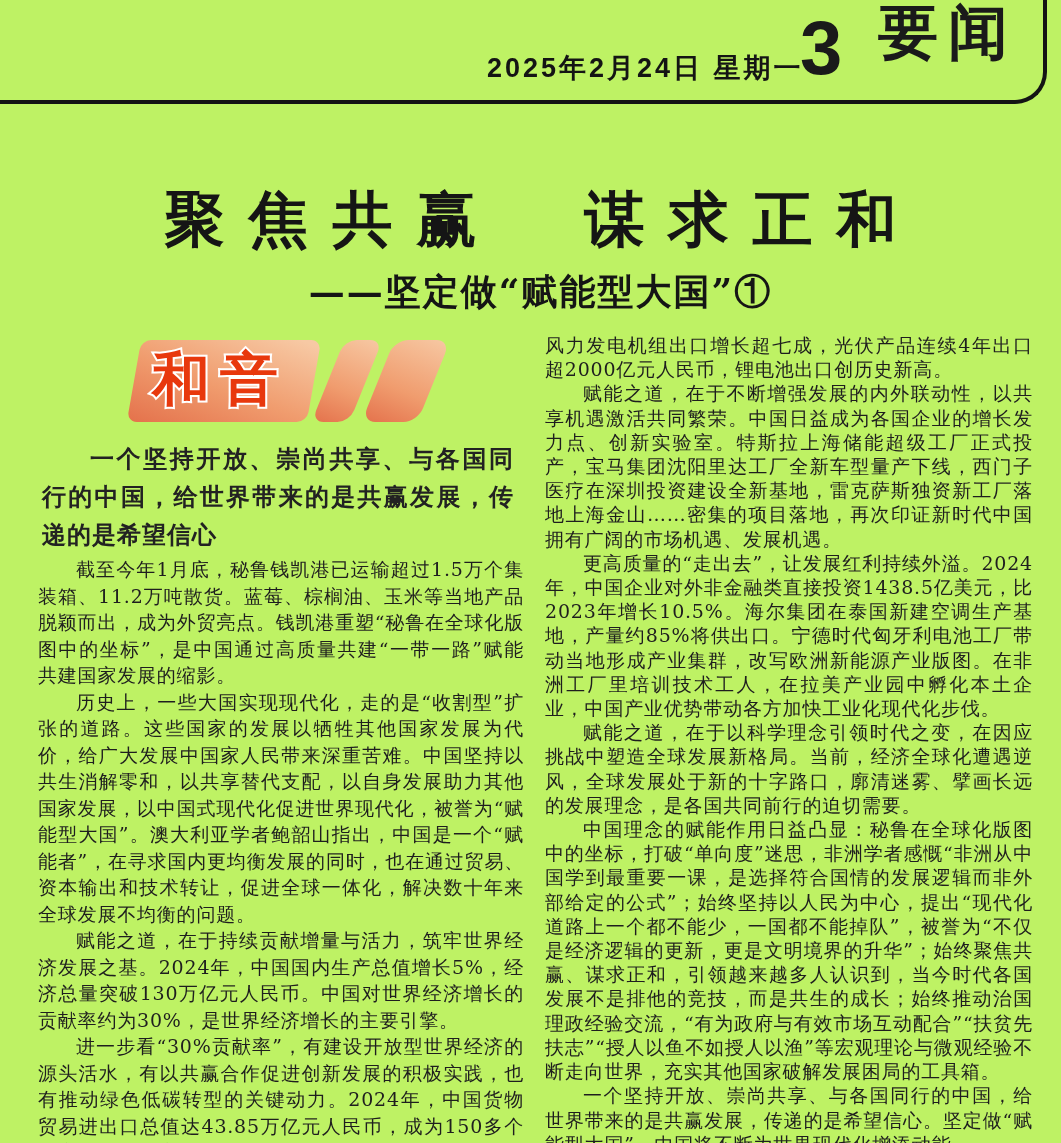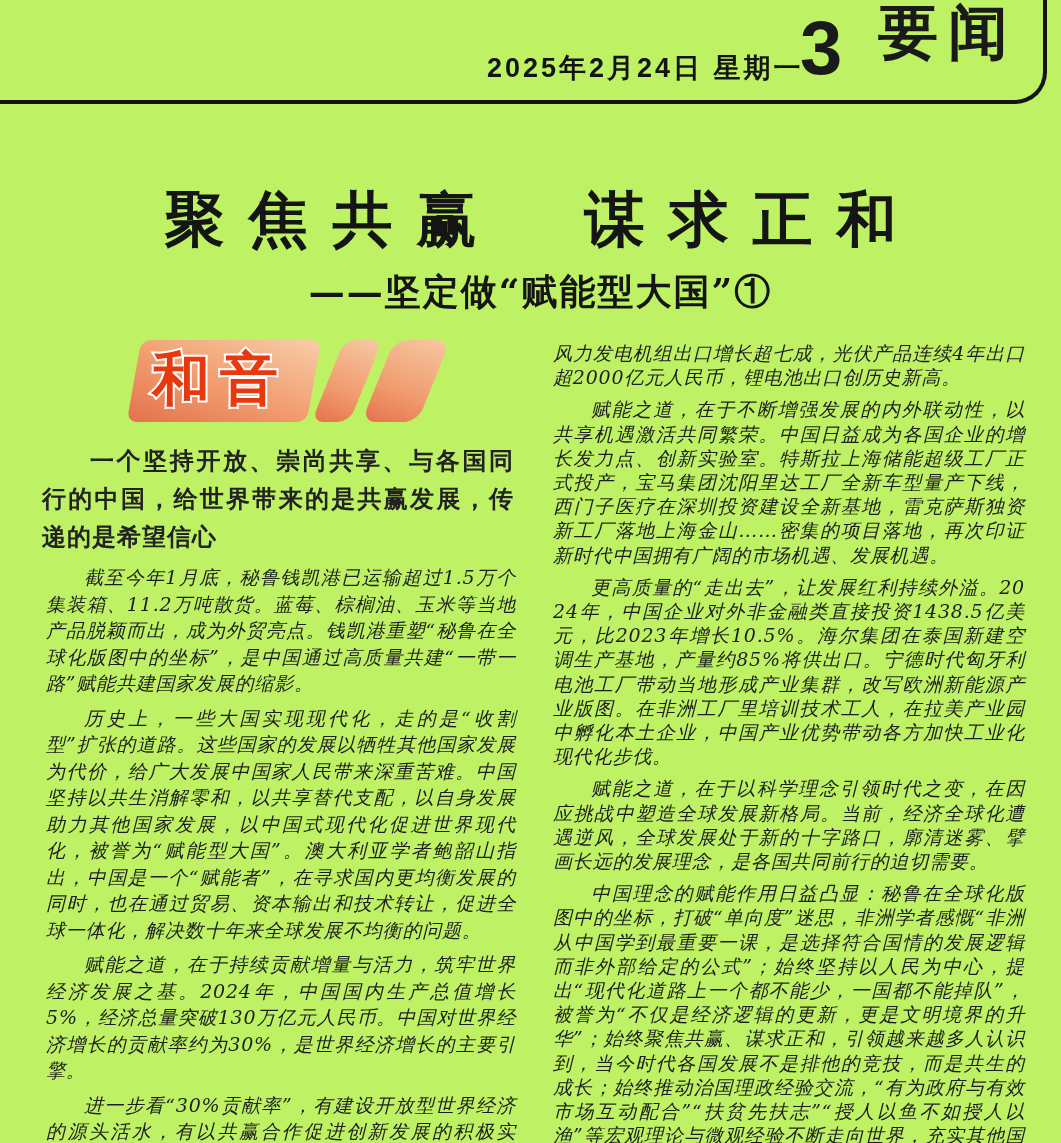--- a/index.html
+++ b/index.html
@@ -63,33 +63,33 @@
     font-size:58px; line-height:70px; letter-spacing:10px;
     color:var(--logo-red);
     -webkit-text-stroke:4px #ffffff; paint-order:stroke fill;
     text-shadow:0 0 2px #fff;
     white-space:nowrap;
   }
 
   
   .intro {
     position:absolute; left:42px; top:442px; width:472px; margin:0;
-    font-family:Liberation Serif, serif; font-weight:bold;
+    font-family:Liberation Mono, monospace; font-weight:bold;
     font-size:24px; line-height:38px; letter-spacing:1px;
     text-indent:2em; text-align:justify; color:#222222;
   }
 
   
   .col {
     position:absolute; overflow:hidden;
     font-family:"DejaVu Serif", serif; font-size:19px;
     letter-spacing:0.8px; text-align:justify; color:#1e1e1e;
     word-break:break-all;
   }
-  .col p { margin:8px; text-indent:2em;font-style:italic; }
+  .col p { margin:0; text-indent:2em; }
   .col p.no-indent { text-indent:0; }
   .col-left  { left:38px;  top:556px; width:486px; height:590px; line-height:26.5px; }
   .col-right { left:545px; top:333px; width:488px; height:810px; line-height:24.2px; }
 </style>
 </head>
 <body>
 
 <div class="page">
 
   <div>

